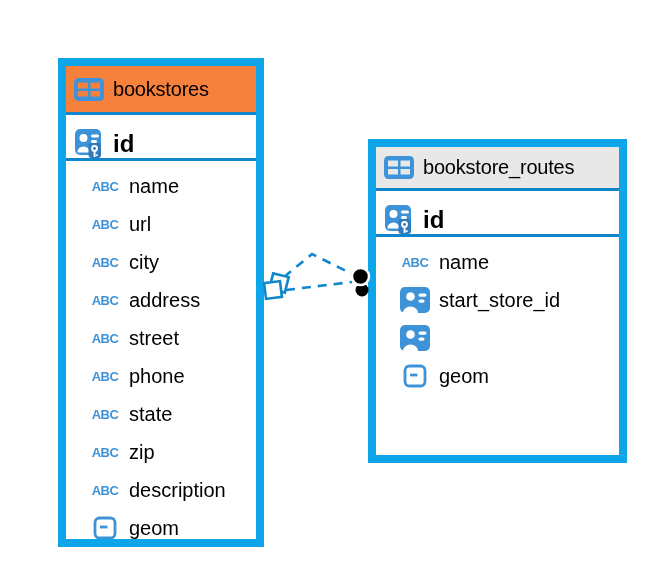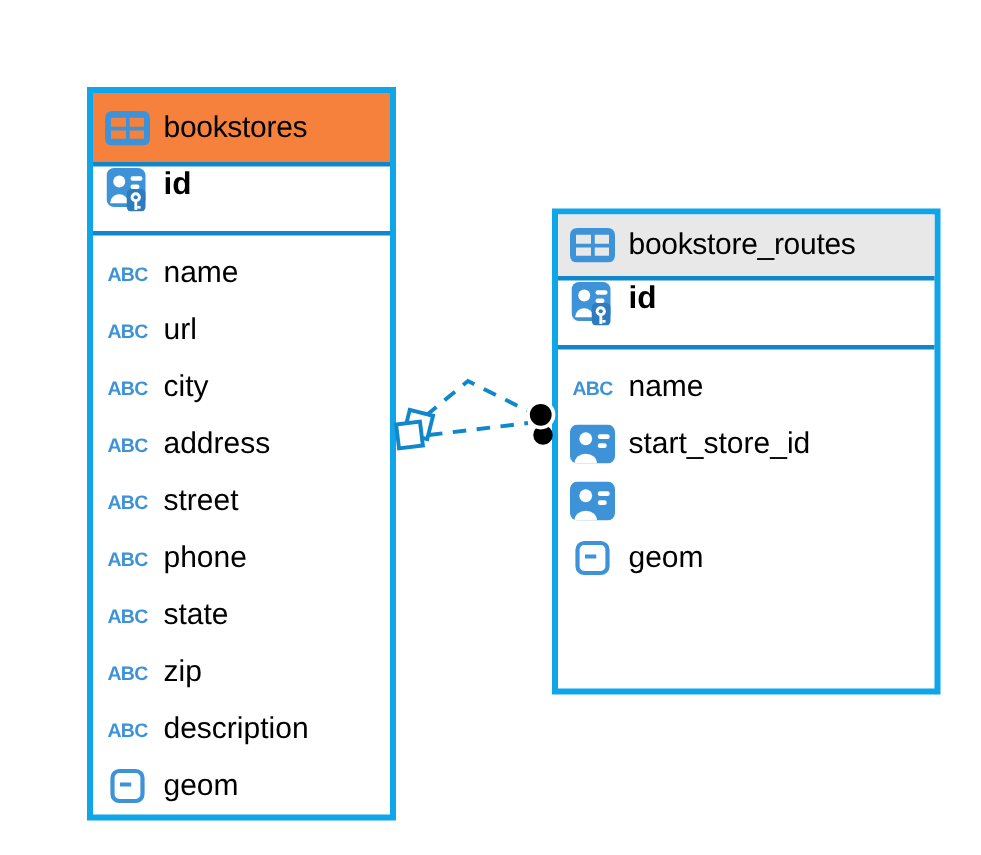--- a/index.html
+++ b/index.html
@@ -2,39 +2,39 @@
 <html><head>
 <meta charset="utf-8">
 <style>
   html,body{margin:0;padding:0;background:#ffffff;}
   .canvas{
     position:relative;width:654px;height:570px;background:#ffffff;
     font-family:"Liberation Sans",sans-serif;color:#000;overflow:hidden;
   }
   .er-table{
     position:absolute;box-sizing:border-box;background:#ffffff;
-    border:4px solid #0ea5e9;display:flex;flex-direction:column;z-index:1;
+    border:8px solid #0ea5e9;display:flex;flex-direction:column;z-index:1;
   }
   .t1{left:58px;top:58px;width:206px;height:489px;}
   .t2{left:368px;top:139px;width:259px;height:324px;}
   .tbl-header{
     flex:none;display:flex;align-items:center;gap:8px;padding:0 7px;
     font-size:20px;font-weight:500;letter-spacing:-0.2px;white-space:nowrap;
   }
   .t1 .tbl-header{height:46px;background:#F6813C;}
   .t2 .tbl-header{height:41px;background:#E8E8E8;}
   .sep{flex:none;height:3px;background:#1187CB;}
   .pk-row{
-    flex:none;height:43px;display:flex;align-items:flex-start;gap:8px;
-    padding:0 7px;font-size:21px;font-weight:700;white-space:nowrap;
+    flex:none;height:43px;display:flex;align-items:flex-end;gap:8px;
+    padding:0 7px;font-size:24px;font-weight:700;white-space:nowrap;
   }
   .cols{flex:1;padding-top:6px;overflow:hidden;}
   .col-row{
     height:38px;display:flex;align-items:center;gap:8px;padding:0 7px;
-    font-size:20px;font-weight:400;white-space:nowrap;
+    font-size:20px;font-weight:400;white-space:nowrap;margin-left:16px;
   }
   .icon-box{flex:none;width:32px;display:flex;justify-content:center;align-items:center;}
   .abc{
     flex:none;width:32px;text-align:center;color:#3E93D8;font-weight:800;
     font-size:13px;letter-spacing:-0.5px;line-height:1;
   }
   .rel-overlay{
     position:absolute;left:0;top:0;width:654px;height:570px;z-index:5;
     pointer-events:none;
   }

